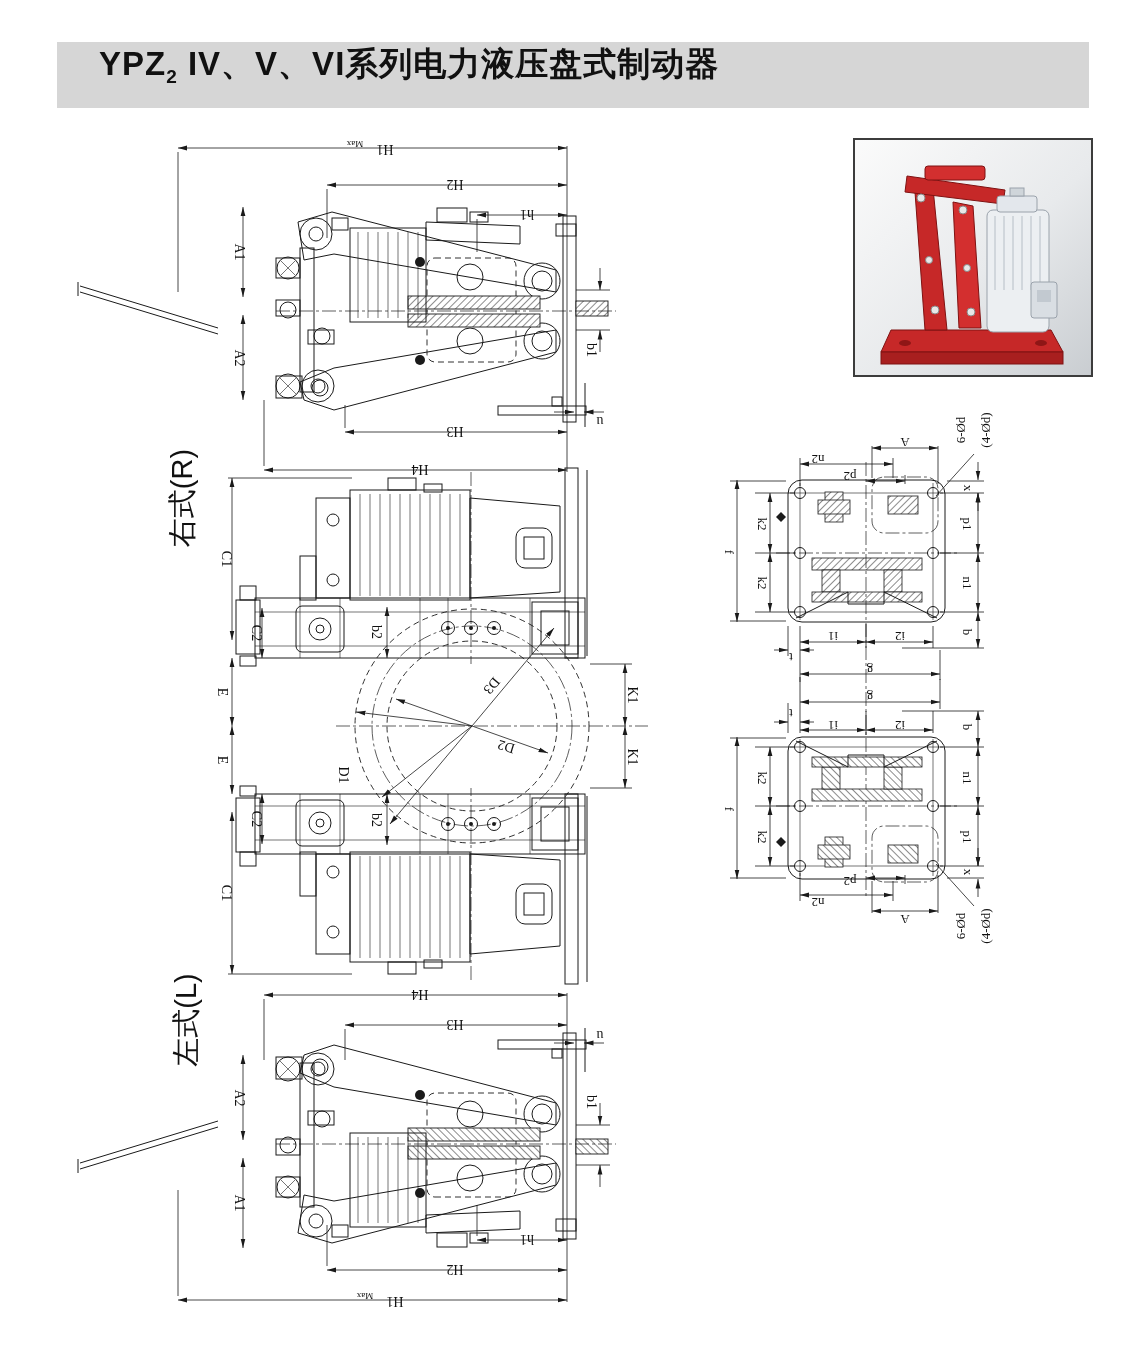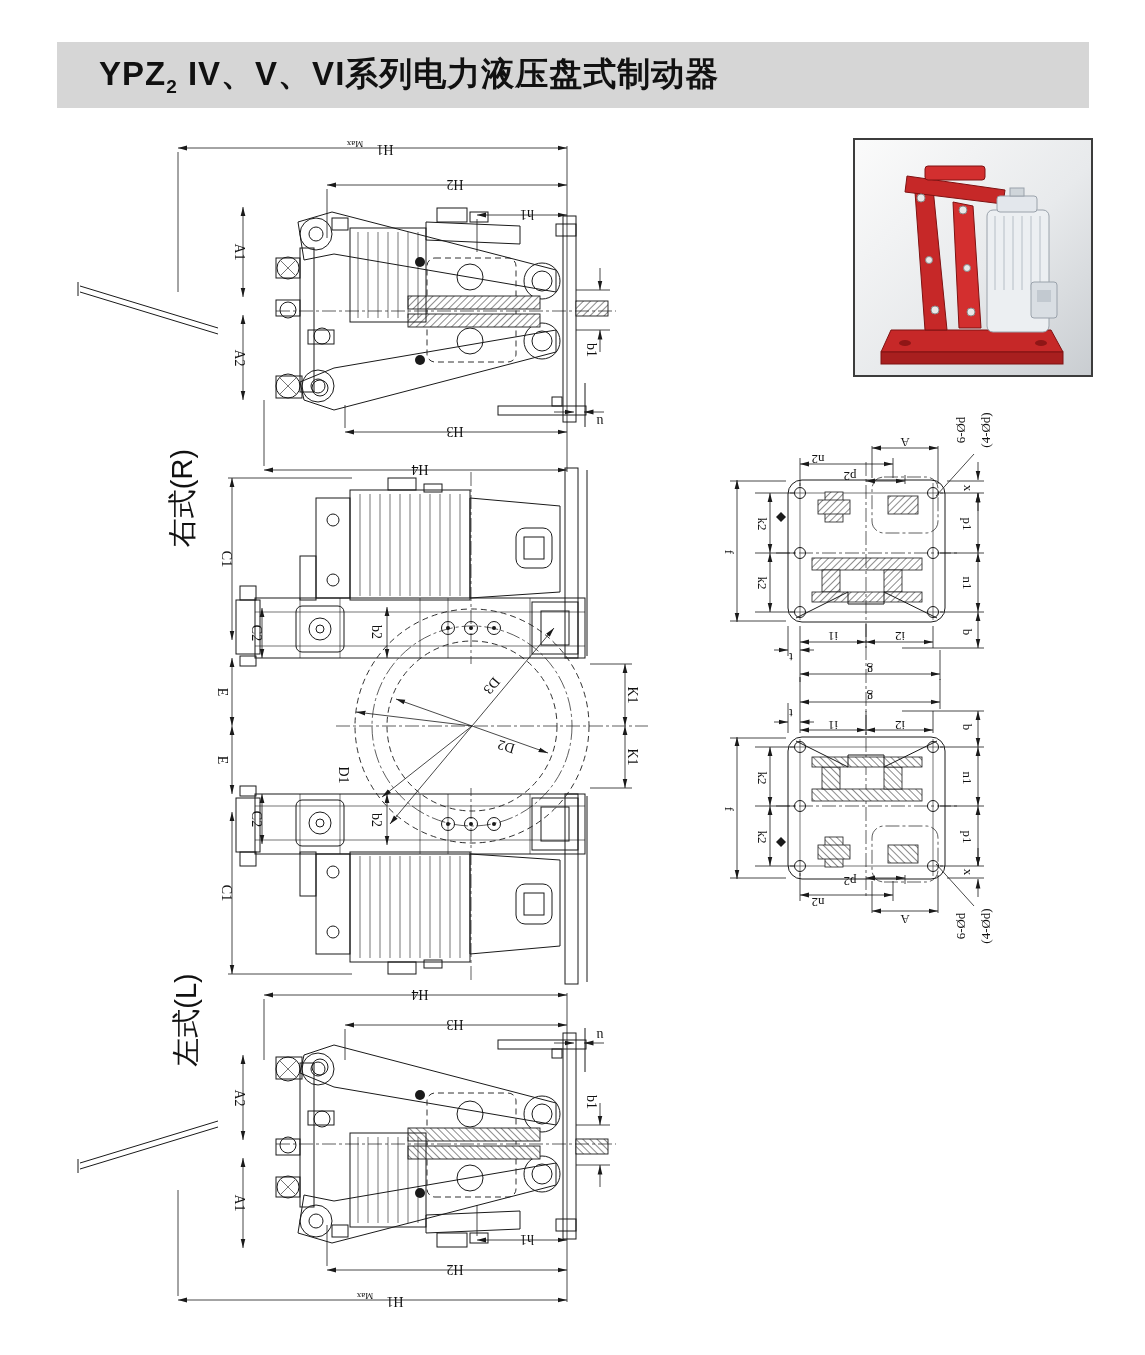--- a/index.html
+++ b/index.html
@@ -1,19 +1,19 @@
 <!DOCTYPE html>
 <html><head>
 <meta charset="utf-8">
 <style>
   html,body{margin:0;padding:0;background:#ffffff;}
   .page{position:relative;width:1145px;height:1355px;background:#ffffff;overflow:hidden;
         font-family:"Liberation Sans", sans-serif;}
   .title-bar{position:absolute;left:57px;top:42px;width:1032px;height:66px;background:#d6d6d6;
-             display:flex;align-items:center;}
+             display:flex;align-items:flex-start;}
   .title-bar h1{margin:0 0 0 42px;font-size:33px;font-weight:600;color:#111;letter-spacing:1px;
                 font-family:"Liberation Sans", sans-serif;}
   .title-bar sub{font-size:19px;font-weight:600;}
   .photo{position:absolute;left:853px;top:138px;width:240px;height:239px;border:2px solid #3c3c3c;
          box-sizing:border-box;background:linear-gradient(135deg,#fbfbfb 0%,#e8eaec 55%,#c9cdd1 100%);}
   .photo svg{display:block;}
   svg.drawing{position:absolute;left:0;top:0;}
   .ln{stroke:#1a1a1a;stroke-width:1;fill:none;}
   .lt{stroke:#1a1a1a;stroke-width:.6;fill:none;}
   .dash{stroke:#1a1a1a;stroke-width:.9;fill:none;stroke-dasharray:6 4;}

